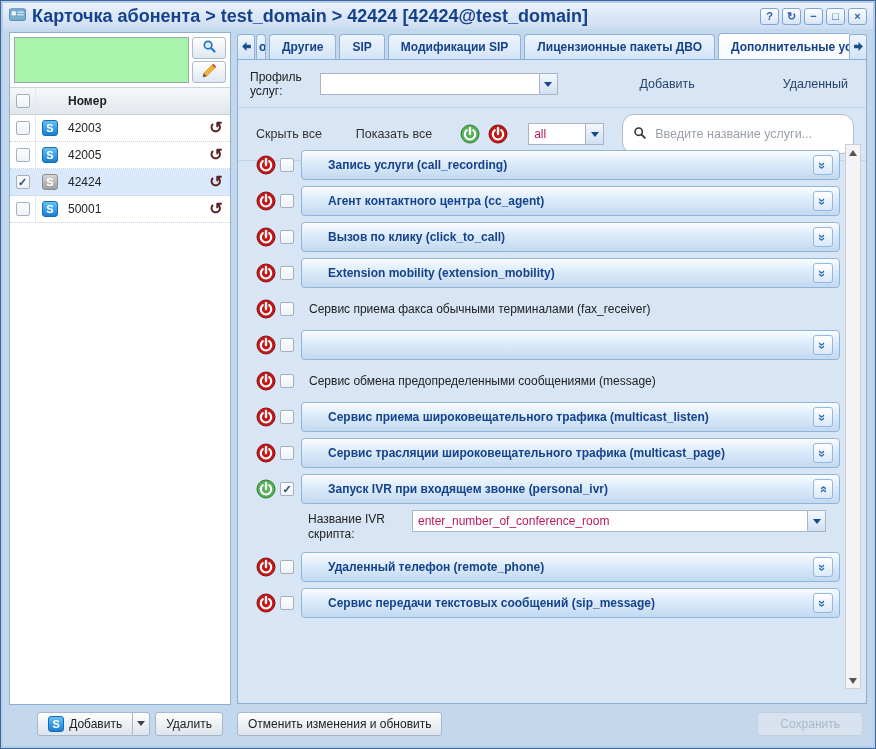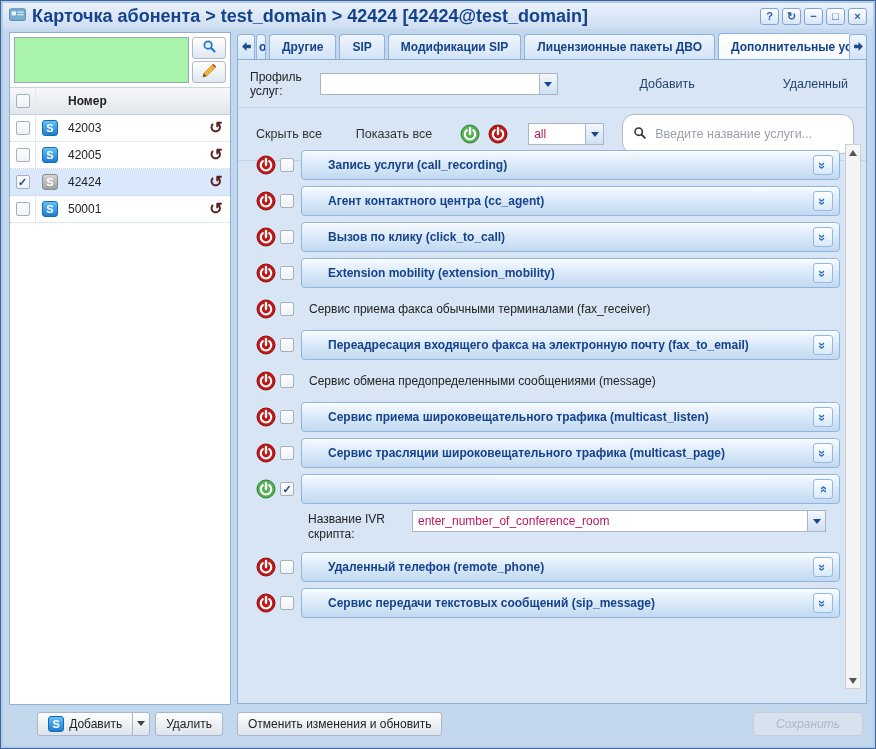--- a/index.html
+++ b/index.html
@@ -119,21 +119,21 @@
   
   .vscroll{position:absolute;top:84px;right:5px;bottom:14px;width:16px;border:1px solid #cfcfd6;
     background:#f4f4f7;display:flex;flex-direction:column;justify-content:space-between;align-items:center;}
   .sb-btn{width:100%;height:15px;display:flex;align-items:center;justify-content:center;cursor:pointer;}
   .sb-up{width:0;height:0;border-left:4px solid transparent;border-right:4px solid transparent;
     border-bottom:6px solid #555;}
   .sb-down{width:0;height:0;border-left:4px solid transparent;border-right:4px solid transparent;
     border-top:6px solid #555;}
   
   .main-footer{position:absolute;bottom:0;left:0;right:0;height:28px;display:flex;align-items:center;}
-  .btn.disabled{color:#a3aec0;background:#dfe6f0;border-color:#c2cdde;cursor:default;opacity:.75;font-style:italic;}
+  .btn.disabled{color:#a3aec0;background:#dfe6f0;border-color:#c2cdde;cursor:default;opacity:.75;}
   .main-footer .spacer{flex:1;}
   .main-footer .save{margin-right:4px;padding:0 22px;}
 </style>
 </head>
 <body>
 
 <div class="window">
 
   <div class="titlebar">
     <span>
@@ -407,21 +407,20 @@
     <span class="power off">
       <svg viewBox="0 0 20 20" width="20" height="20">
                 <circle class="pw-bg" cx="10" cy="10" r="9"></circle>
                 <circle class="pw-edge" cx="10" cy="10" r="9" fill="none"></circle>
                 <path class="pw-line" d="M10 4 L10 10"></path>
                 <path class="pw-arc" d="M6.8 6.2 a5.2 5.2 0 1 0 6.4 0"></path>
               </svg>
     </span>
     <span class="cb"></span>
     <div class="svc-bar">
-      <span class="svc-label">Переадресация входящего факса на электронную почту (fax_to_email)</span>
       <span class="chev-btn">
                 <span class="chev"></span>
               </span>
     </div>
   </div>
           <div class="svc plain">
     <span class="power off">
       <svg viewBox="0 0 20 20" width="20" height="20">
                 <circle class="pw-bg" cx="10" cy="10" r="9"></circle>
                 <circle class="pw-edge" cx="10" cy="10" r="9" fill="none"></circle>
@@ -470,20 +469,21 @@
     <span class="power on">
       <svg viewBox="0 0 20 20" width="20" height="20">
                 <circle class="pw-bg" cx="10" cy="10" r="9"></circle>
                 <circle class="pw-edge" cx="10" cy="10" r="9" fill="none"></circle>
                 <path class="pw-line" d="M10 4 L10 10"></path>
                 <path class="pw-arc" d="M6.8 6.2 a5.2 5.2 0 1 0 6.4 0"></path>
               </svg>
     </span>
     <span class="cb checked"></span>
     <div class="svc-bar">
+      <span class="svc-label">Запуск IVR при входящем звонке (personal_ivr)</span>
       <span class="chev-btn">
                 <span class="chev up"></span>
               </span>
     </div>
   </div>
           <div class="svc-detail">
     <span class="svc-detail-label">Название IVR скрипта:</span>
     <span class="combo">
       <span class="combo-value detail-value">enter_number_of_conference_room</span>
       <span class="combo-trigger">

